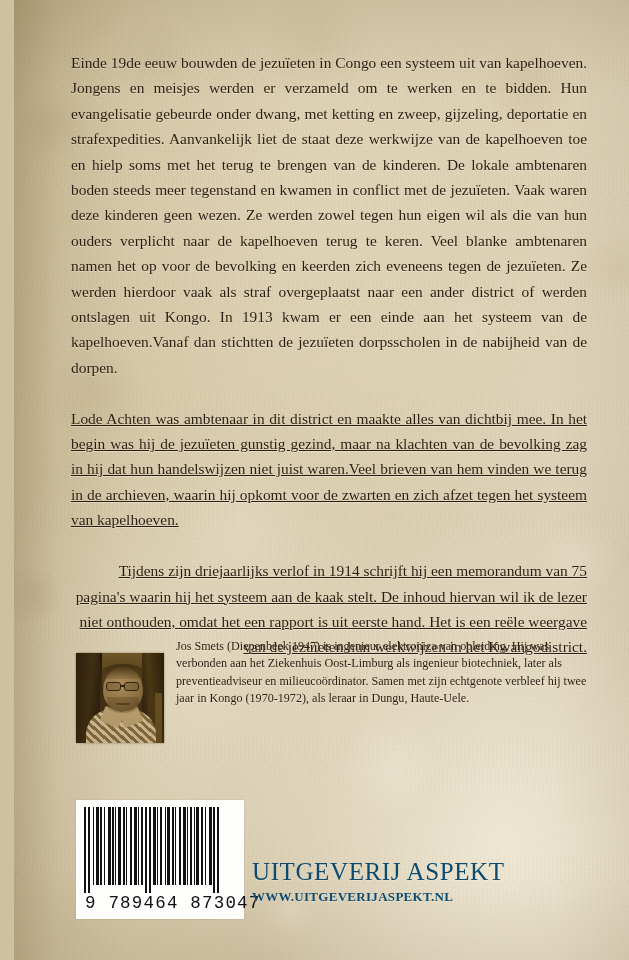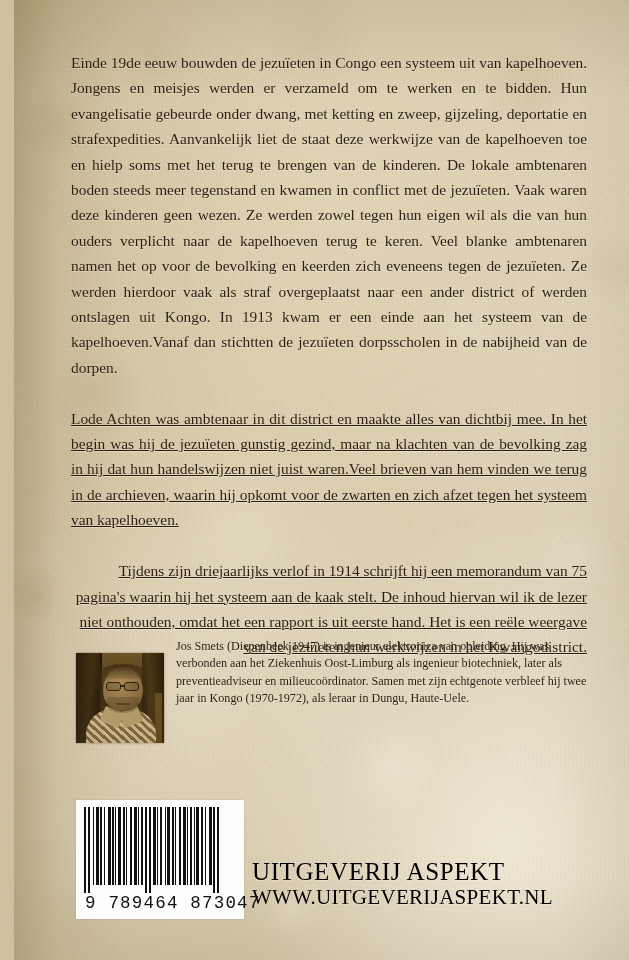--- a/index.html
+++ b/index.html
@@ -226,33 +226,34 @@
     line-height: 20px;
     white-space: pre;
     padding-left: 1px;
   }
 
   
   .publisher {
     position: absolute;
     left: 238px;
     top: 858px;
-    color: #000000;
+    color: #0c4a6e;
     text-shadow: 0 1px 0 rgba(255,252,242,0.32);
   }
   .publisher-name {
     font-size: 25px;
     letter-spacing: 0.6px;
     line-height: 28px;
   }
   .publisher-url {
-    font-size: 21px;
+    font-size: 13px;
     letter-spacing: 0.3px;
     line-height: 20px;
     margin-top: 1px;
+    font-weight: bold;
   }
 </style>
 </head>
 <body>
 
 <div class="cover">
 
   <div class="paper-base"></div>
   <div class="paper-grain"></div>
   <div class="paper-mottle"></div>

